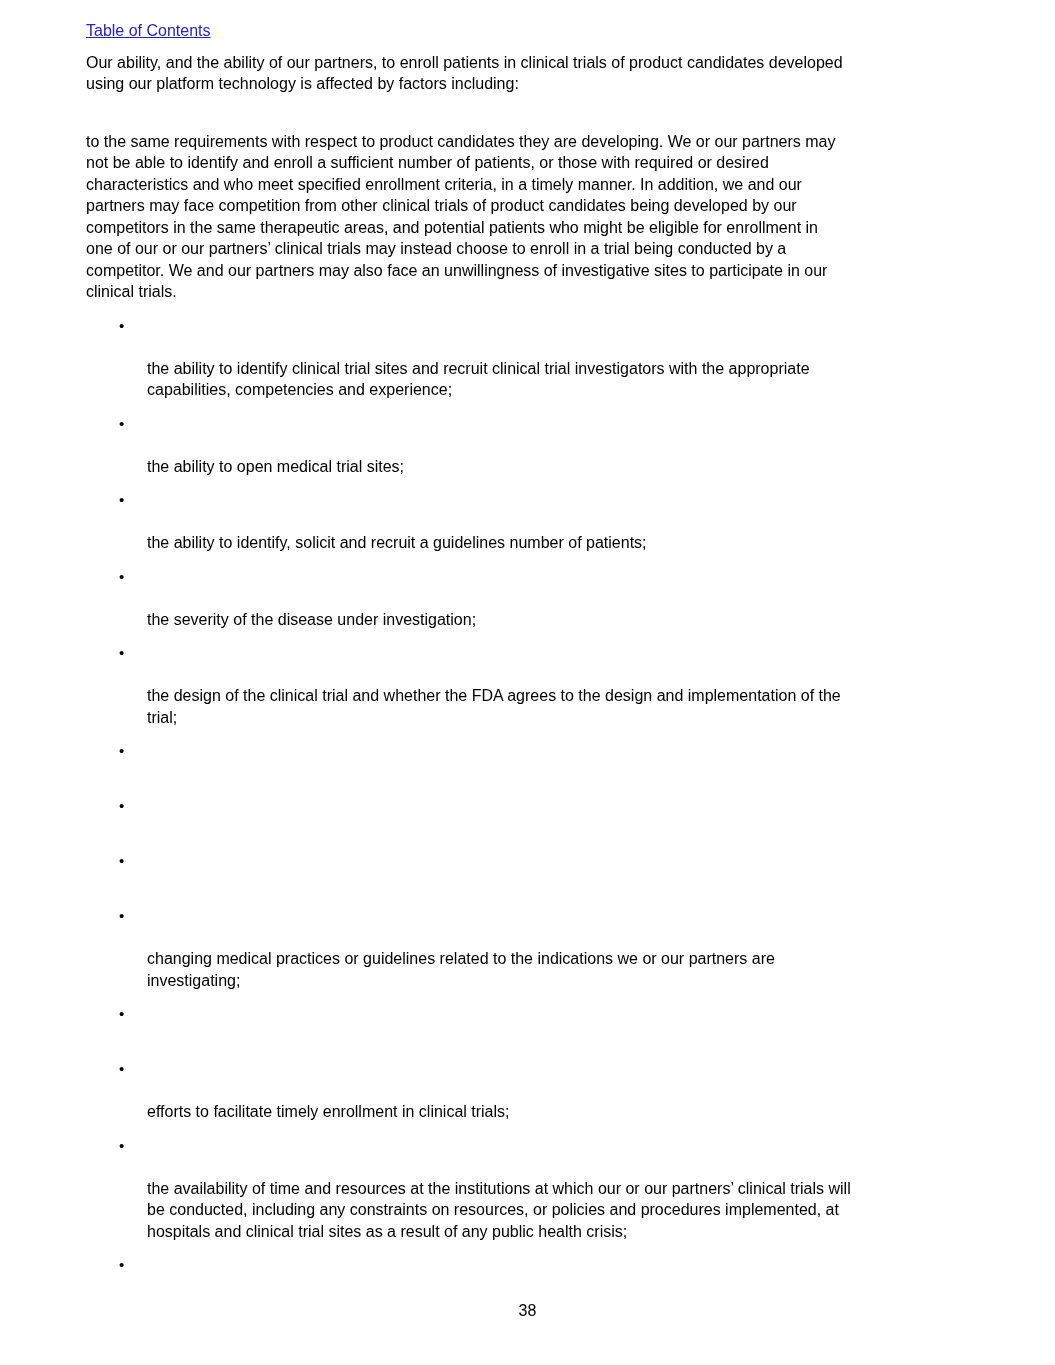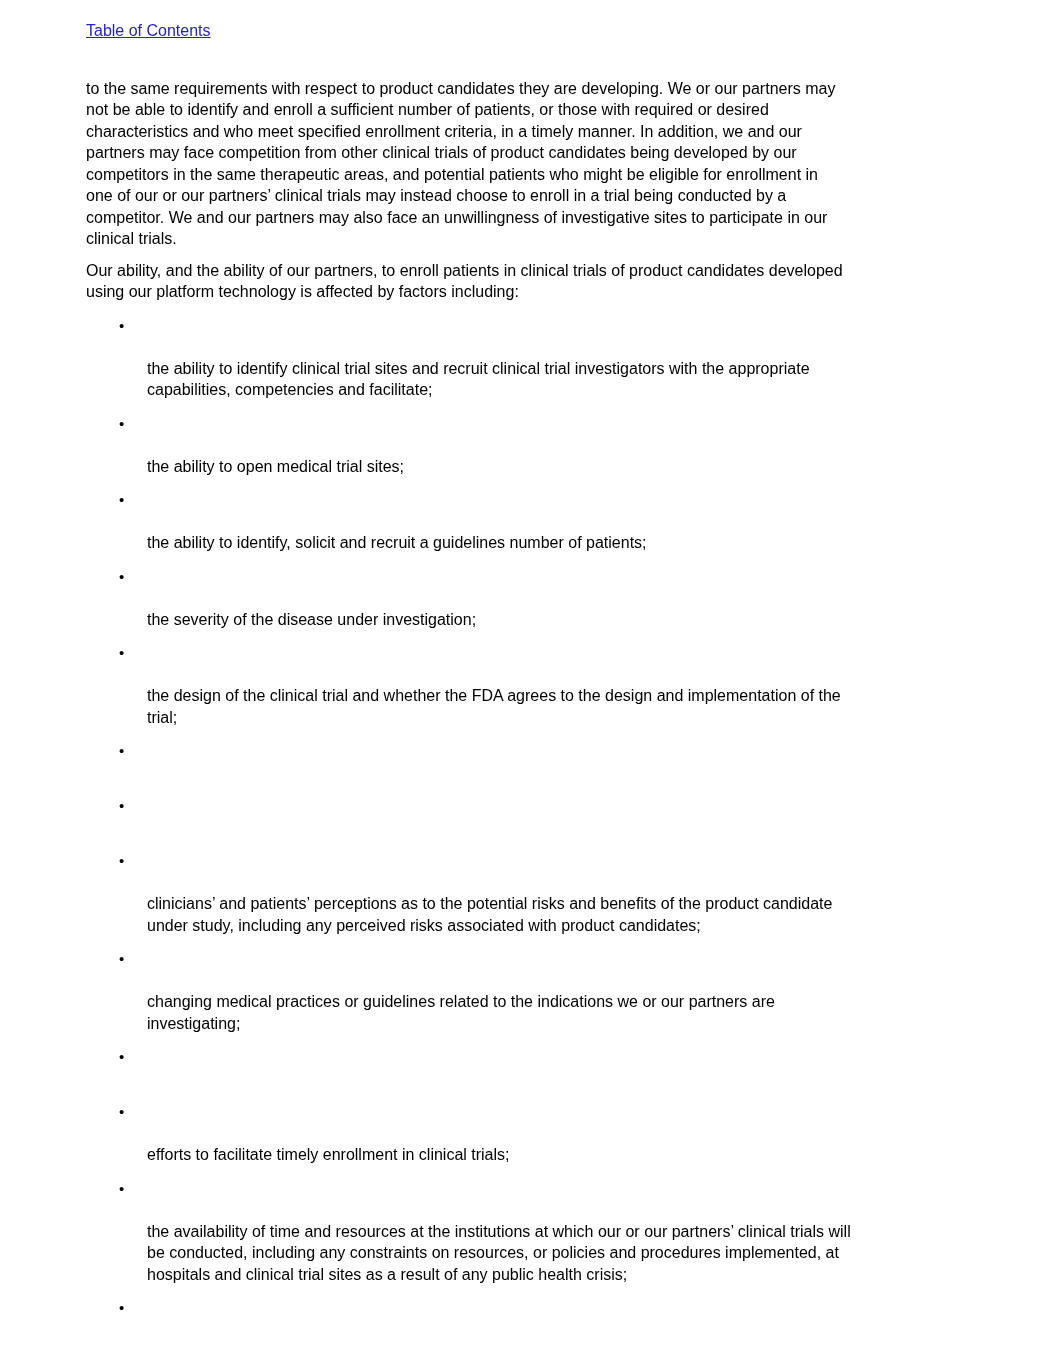--- a/index.html
+++ b/index.html
@@ -56,38 +56,38 @@
     text-align: center;
   }
 </style>
 </head>
 <body>
 
 <div class="page">
 
   <a class="toc-link">Table of Contents</a>
 
+  <div class="para">Our ability, and the ability of our partners, to enroll patients in clinical trials of product candidates developed
+using our platform technology is affected by factors including:</div>
+
   <div class="para first">to the same requirements with respect to product candidates they are developing. We or our partners may
 not be able to identify and enroll a sufficient number of patients, or those with required or desired
 characteristics and who meet specified enrollment criteria, in a timely manner. In addition, we and our
 partners may face competition from other clinical trials of product candidates being developed by our
 competitors in the same therapeutic areas, and potential patients who might be eligible for enrollment in
 one of our or our partners’ clinical trials may instead choose to enroll in a trial being conducted by a
 competitor. We and our partners may also face an unwillingness of investigative sites to participate in our
 clinical trials.</div>
 
-  <div class="para">Our ability, and the ability of our partners, to enroll patients in clinical trials of product candidates developed
-using our platform technology is affected by factors including:</div>
-
   <div class="bullet-list">
 
     <div class="bullet-item">
       <span class="bullet-dot">•</span>
       <span>the ability to identify clinical trial sites and recruit clinical trial investigators with the appropriate
-capabilities, competencies and facilitate;</span>
+capabilities, competencies and experience;</span>
     </div>
 
     <div class="bullet-item">
       <span class="bullet-dot">•</span>
       <span>the ability to open medical trial sites;</span>
     </div>
 
     <div class="bullet-item">
       <span class="bullet-dot">•</span>
       <span>the ability to identify, solicit and recruit a guidelines number of patients;</span>
@@ -107,22 +107,20 @@
     <div class="bullet-item">
       <span class="bullet-dot">•</span>
     </div>
 
     <div class="bullet-item">
       <span class="bullet-dot">•</span>
     </div>
 
     <div class="bullet-item">
       <span class="bullet-dot">•</span>
-      <span>clinicians’ and patients’ perceptions as to the potential risks and benefits of the product candidate
-under study, including any perceived risks associated with product candidates;</span>
     </div>
 
     <div class="bullet-item">
       <span class="bullet-dot">•</span>
       <span>changing medical practices or guidelines related to the indications we or our partners are
 investigating;</span>
     </div>
 
     <div class="bullet-item">
       <span class="bullet-dot">•</span>
@@ -146,14 +144,17 @@
     </div>
 
   </div>
 
   
 
   
 
   
 
+  <div class="page-footer">
+    <span>38</span>
+  </div>
 
 </div>
 
 </body></html>

